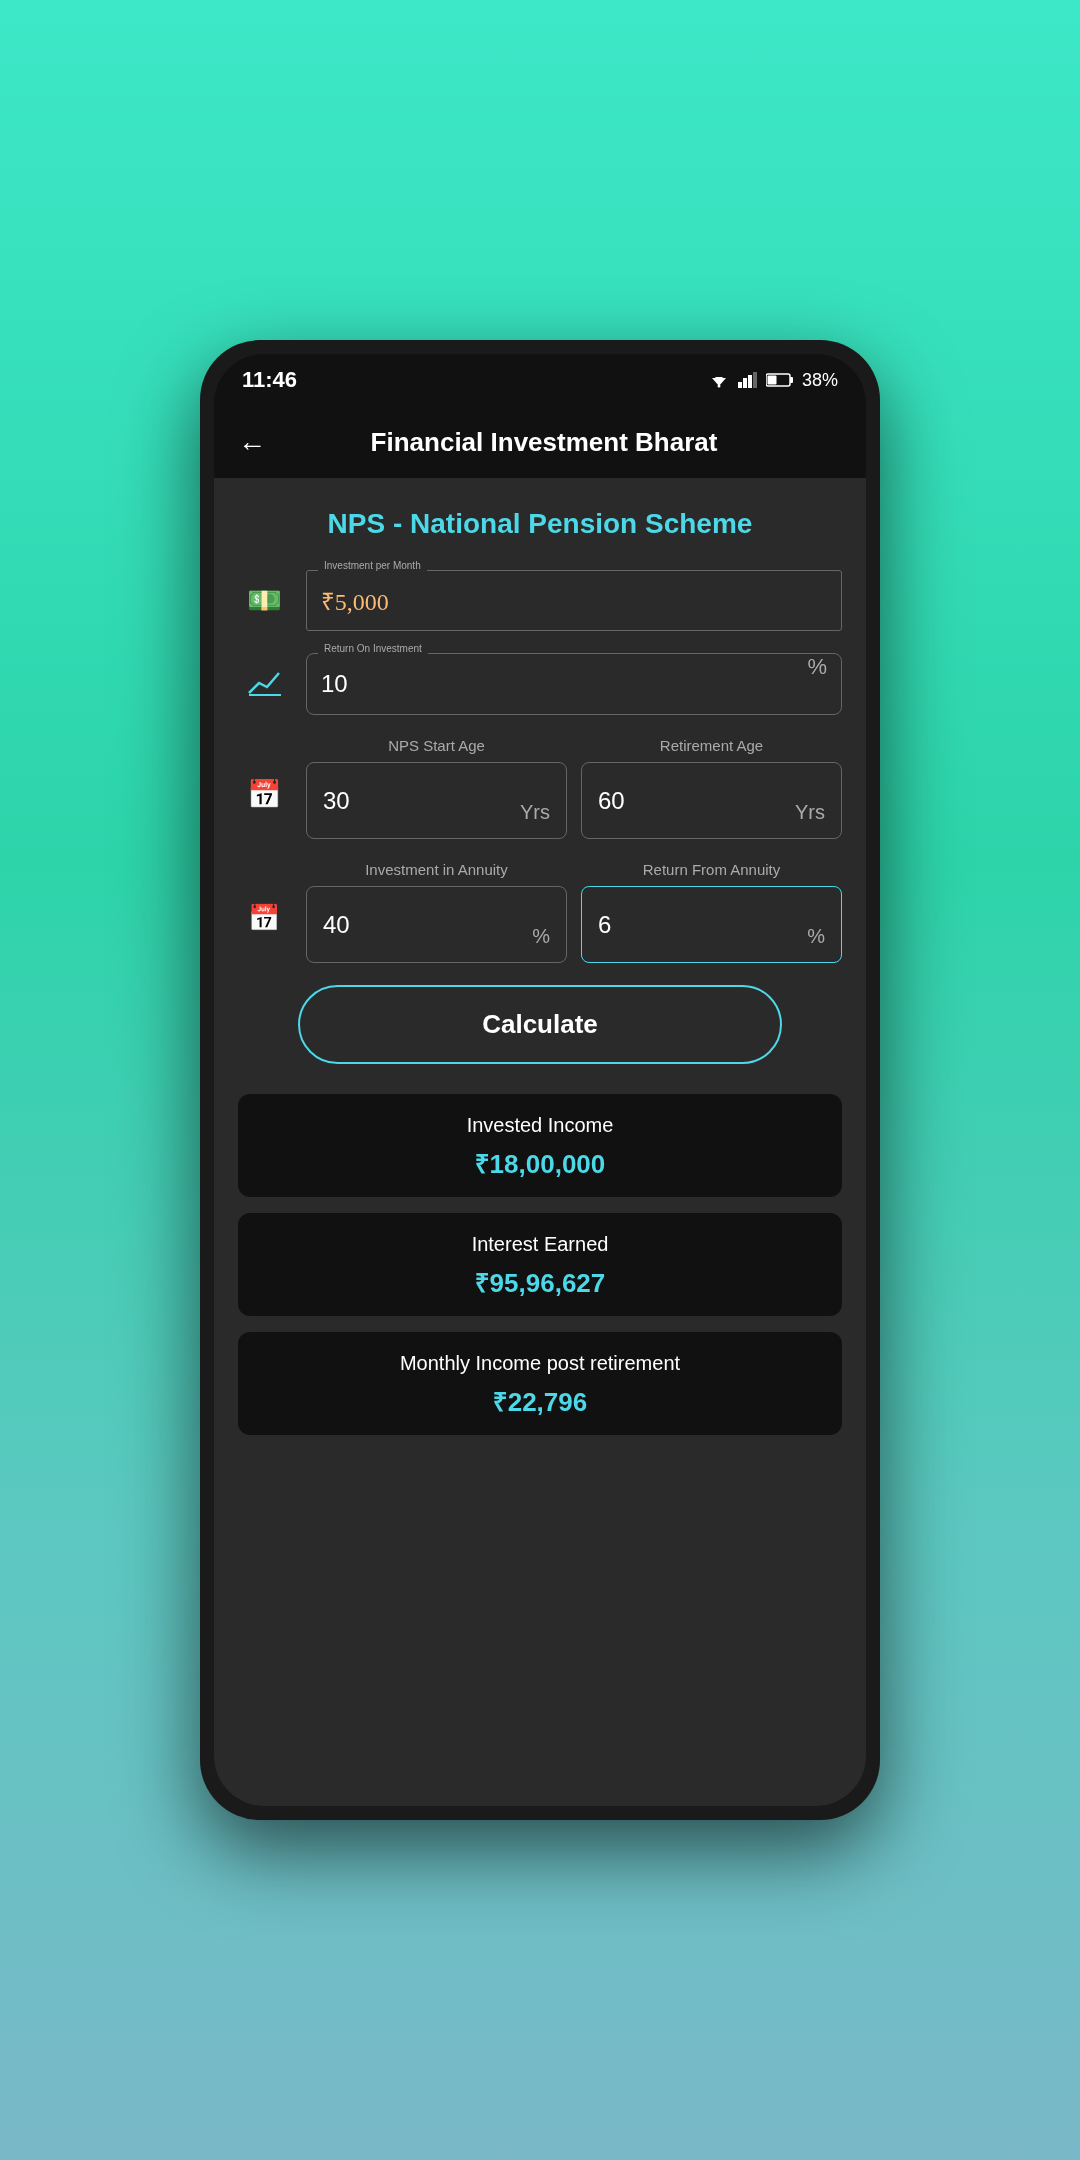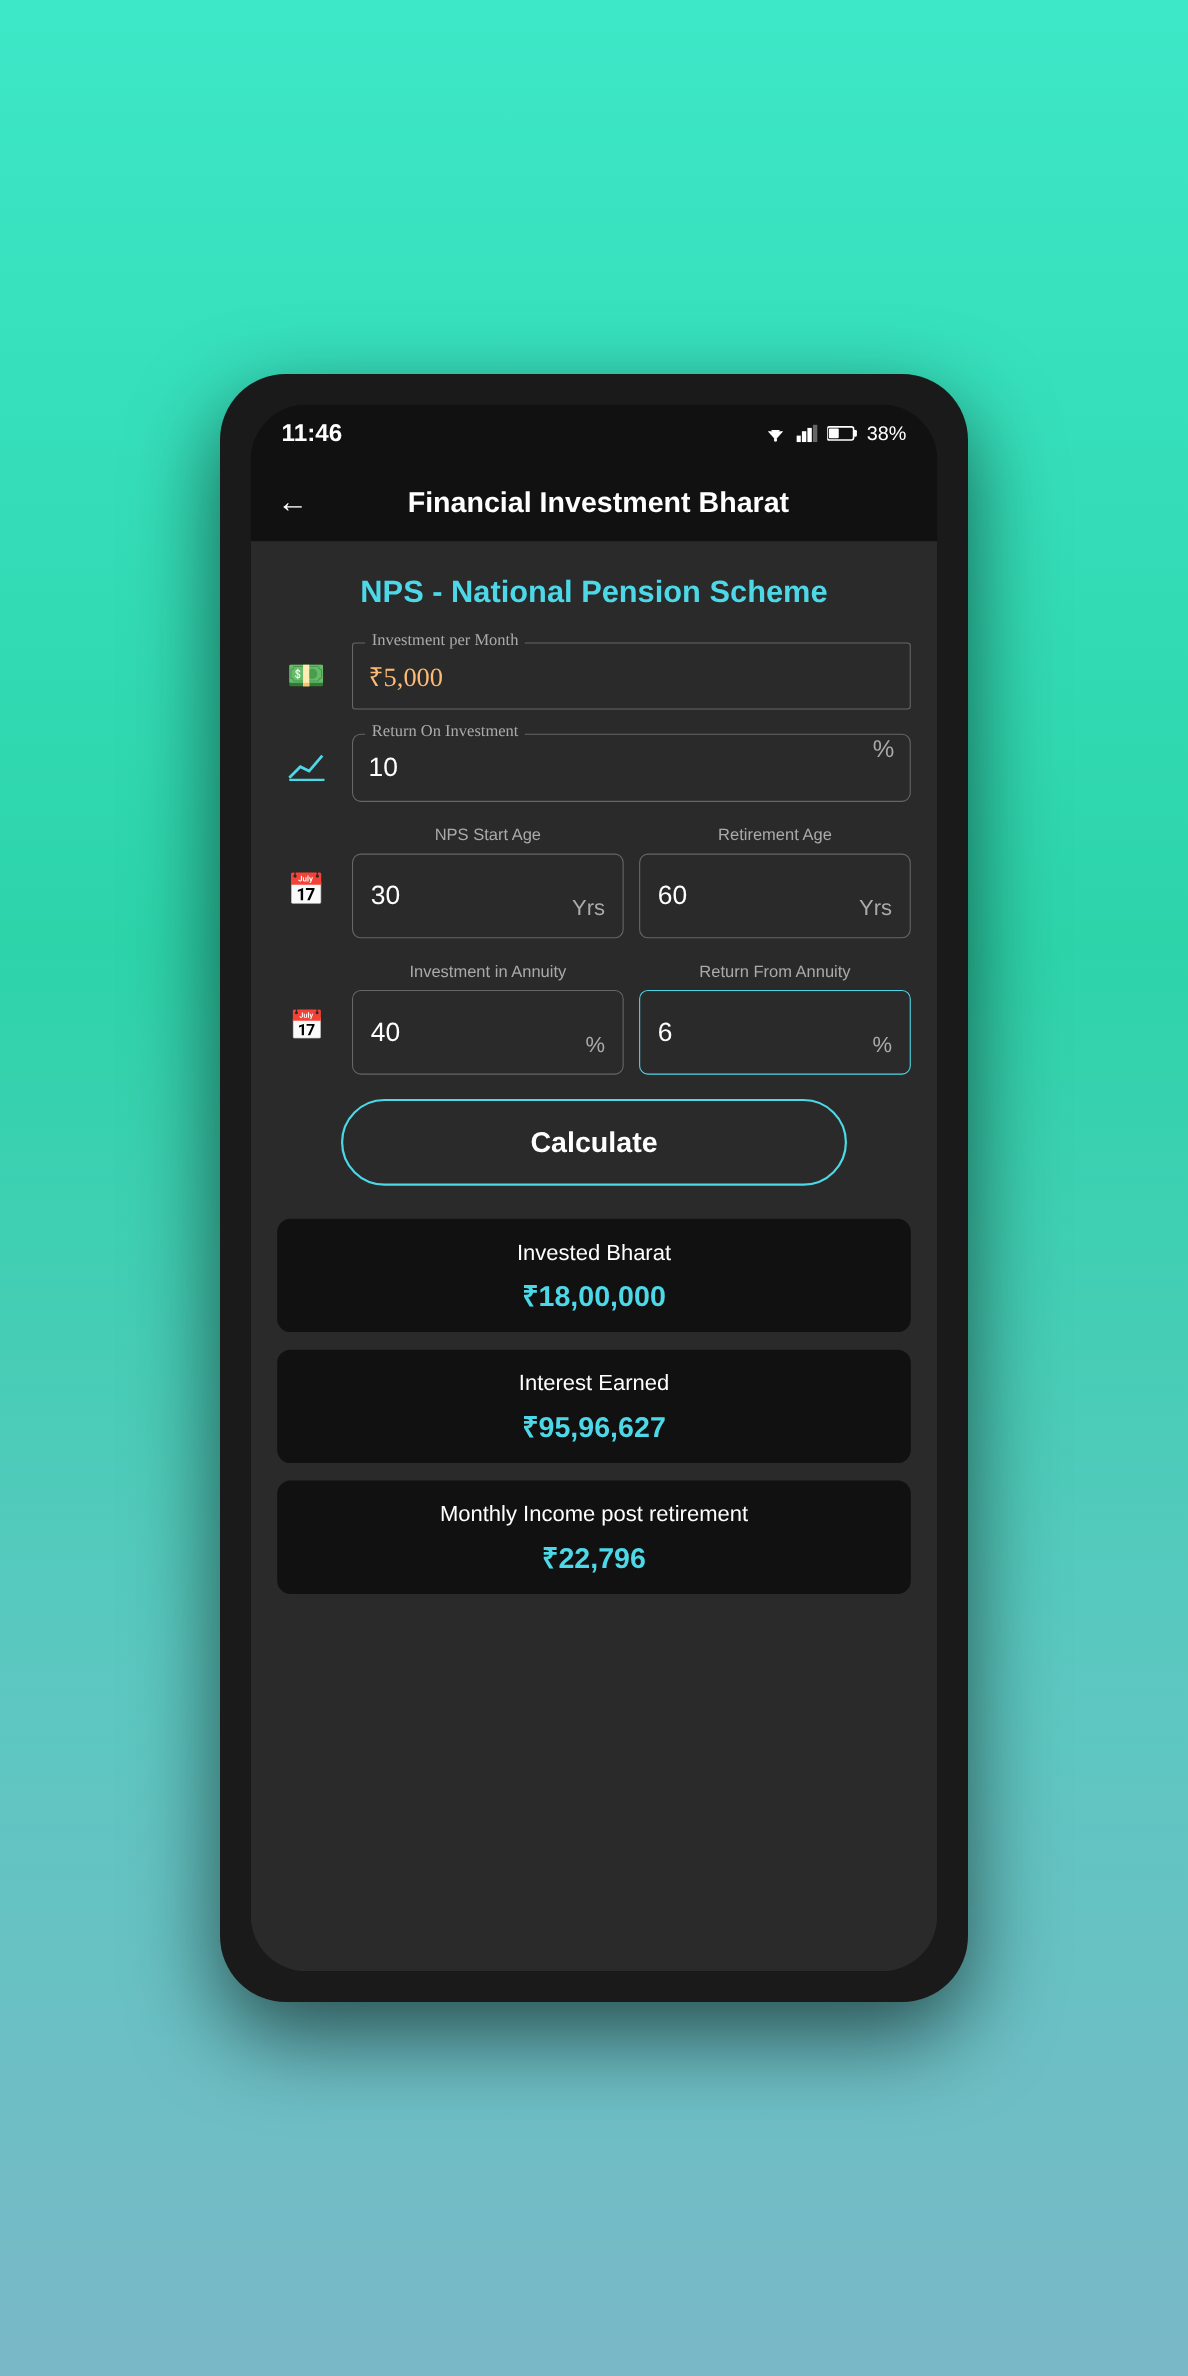--- a/index.html
+++ b/index.html
@@ -10,21 +10,21 @@
       display: flex;
       align-items: center;
       justify-content: center;
       font-family: 'Segoe UI', Arial, sans-serif;
     }
     .phone-outer {
       width: 680px;
       height: 1480px;
       background: #1a1a1a;
       border-radius: 60px;
-      padding: 28px;
+      padding: 14px;
       box-shadow: 0 30px 80px rgba(0,0,0,0.6);
       position: relative;
     }
     .phone-inner {
       width: 100%;
       height: 100%;
       background: #1a1a1a;
       border-radius: 50px;
       overflow: hidden;
       display: flex;
@@ -113,23 +113,22 @@
       flex: 1;
       position: relative;
     }
     .field-label {
       position: absolute;
       top: -10px;
       left: 12px;
       background: #2a2a2a;
       padding: 0 6px;
       color: #aaa;
-      font-size: 15px;
+      font-size: 10px;
       z-index: 1;
-      font-family: Liberation Serif, serif;
     }
     .field-input {
       width: 100%;
       background: transparent;
       border: 1.5px solid #666;
       border-radius: 3px;
       padding: 16px 14px;
       color: #fdba74;
       font-size: 24px;
       outline: none;
@@ -345,21 +344,21 @@
             <input type="text" value="6" style="">
             <span>%</span>
           </div>
         </div>
       </div>
 
       <button class="calculate-btn">Calculate</button>
 
 
       <div class="result-card">
-        <div class="result-label">Invested Bharat</div>
+        <div class="result-label">Invested Income</div>
         <div class="result-value">₹18,00,000</div>
       </div>
 
       <div class="result-card">
         <div class="result-label">Interest Earned</div>
         <div class="result-value">₹95,96,627</div>
       </div>
 
       <div class="result-card">
         <div class="result-label">Monthly Income post retirement</div>

